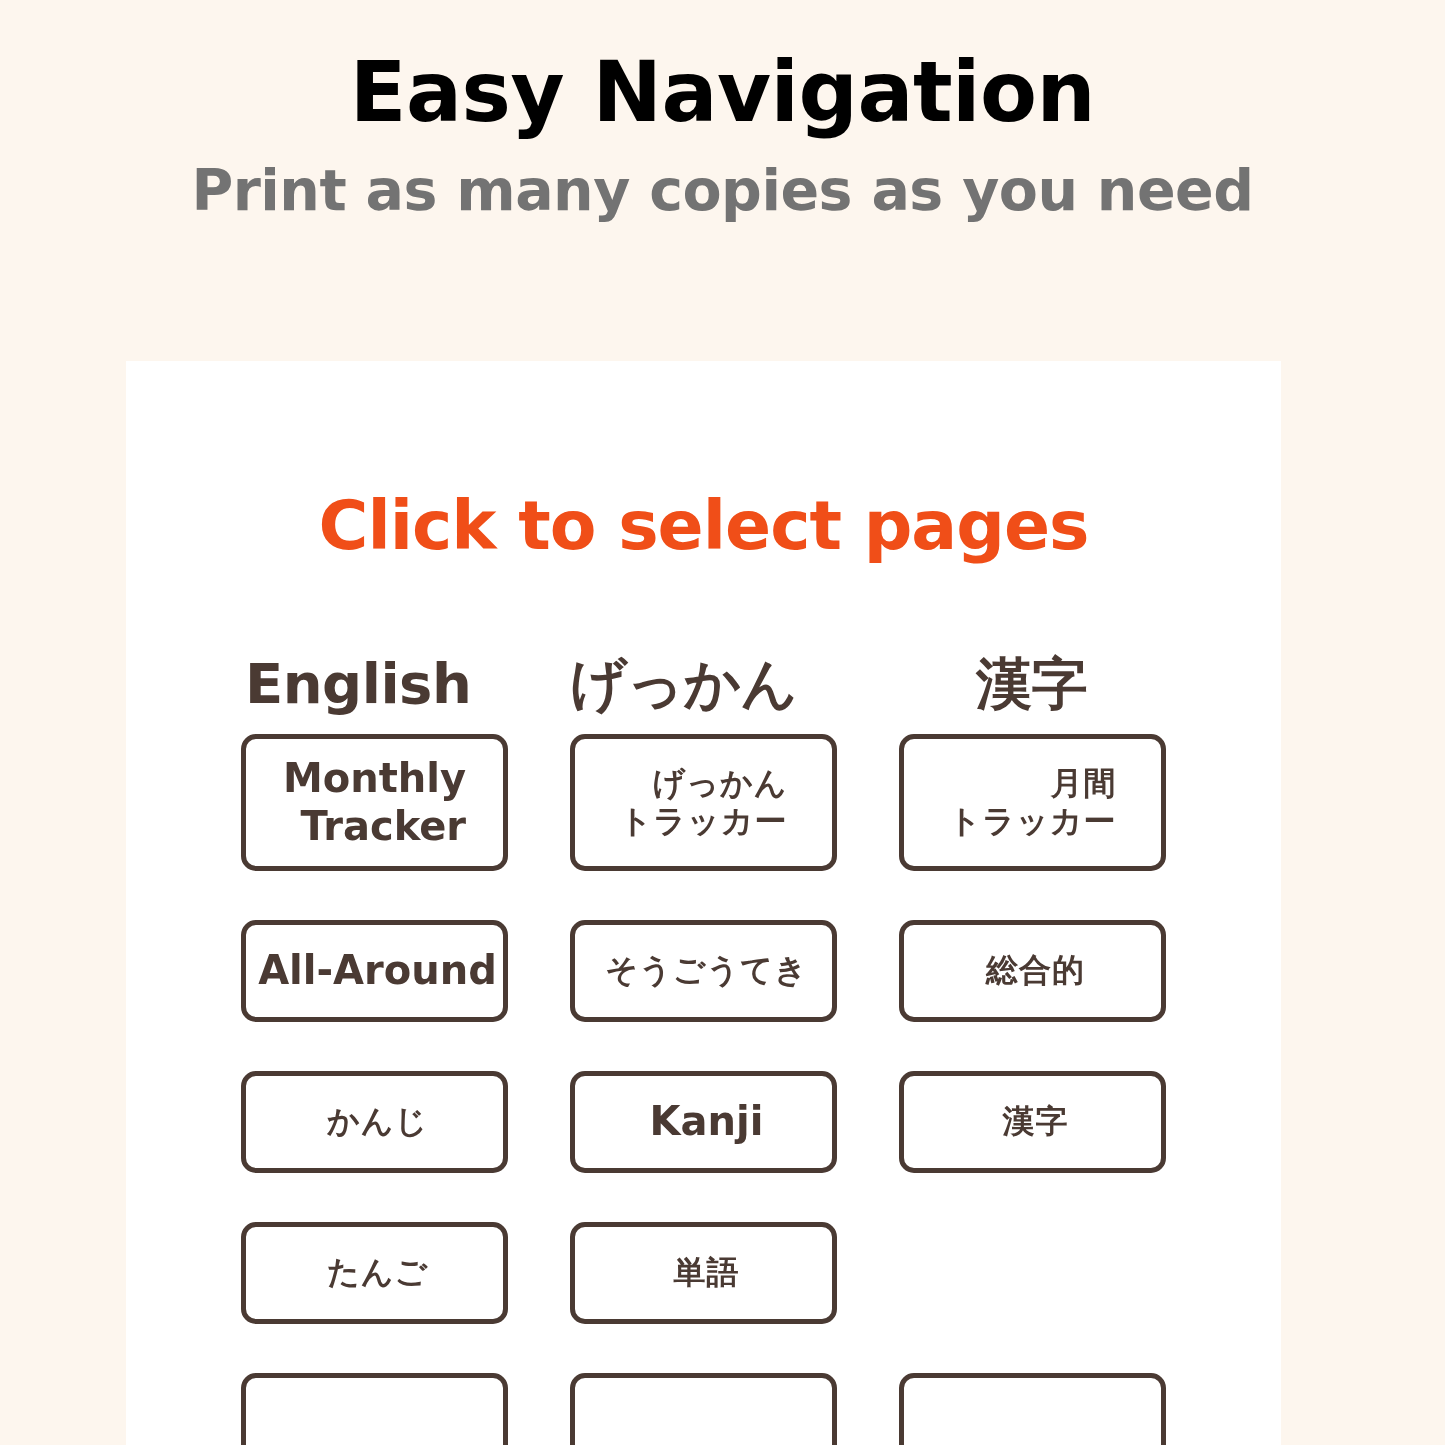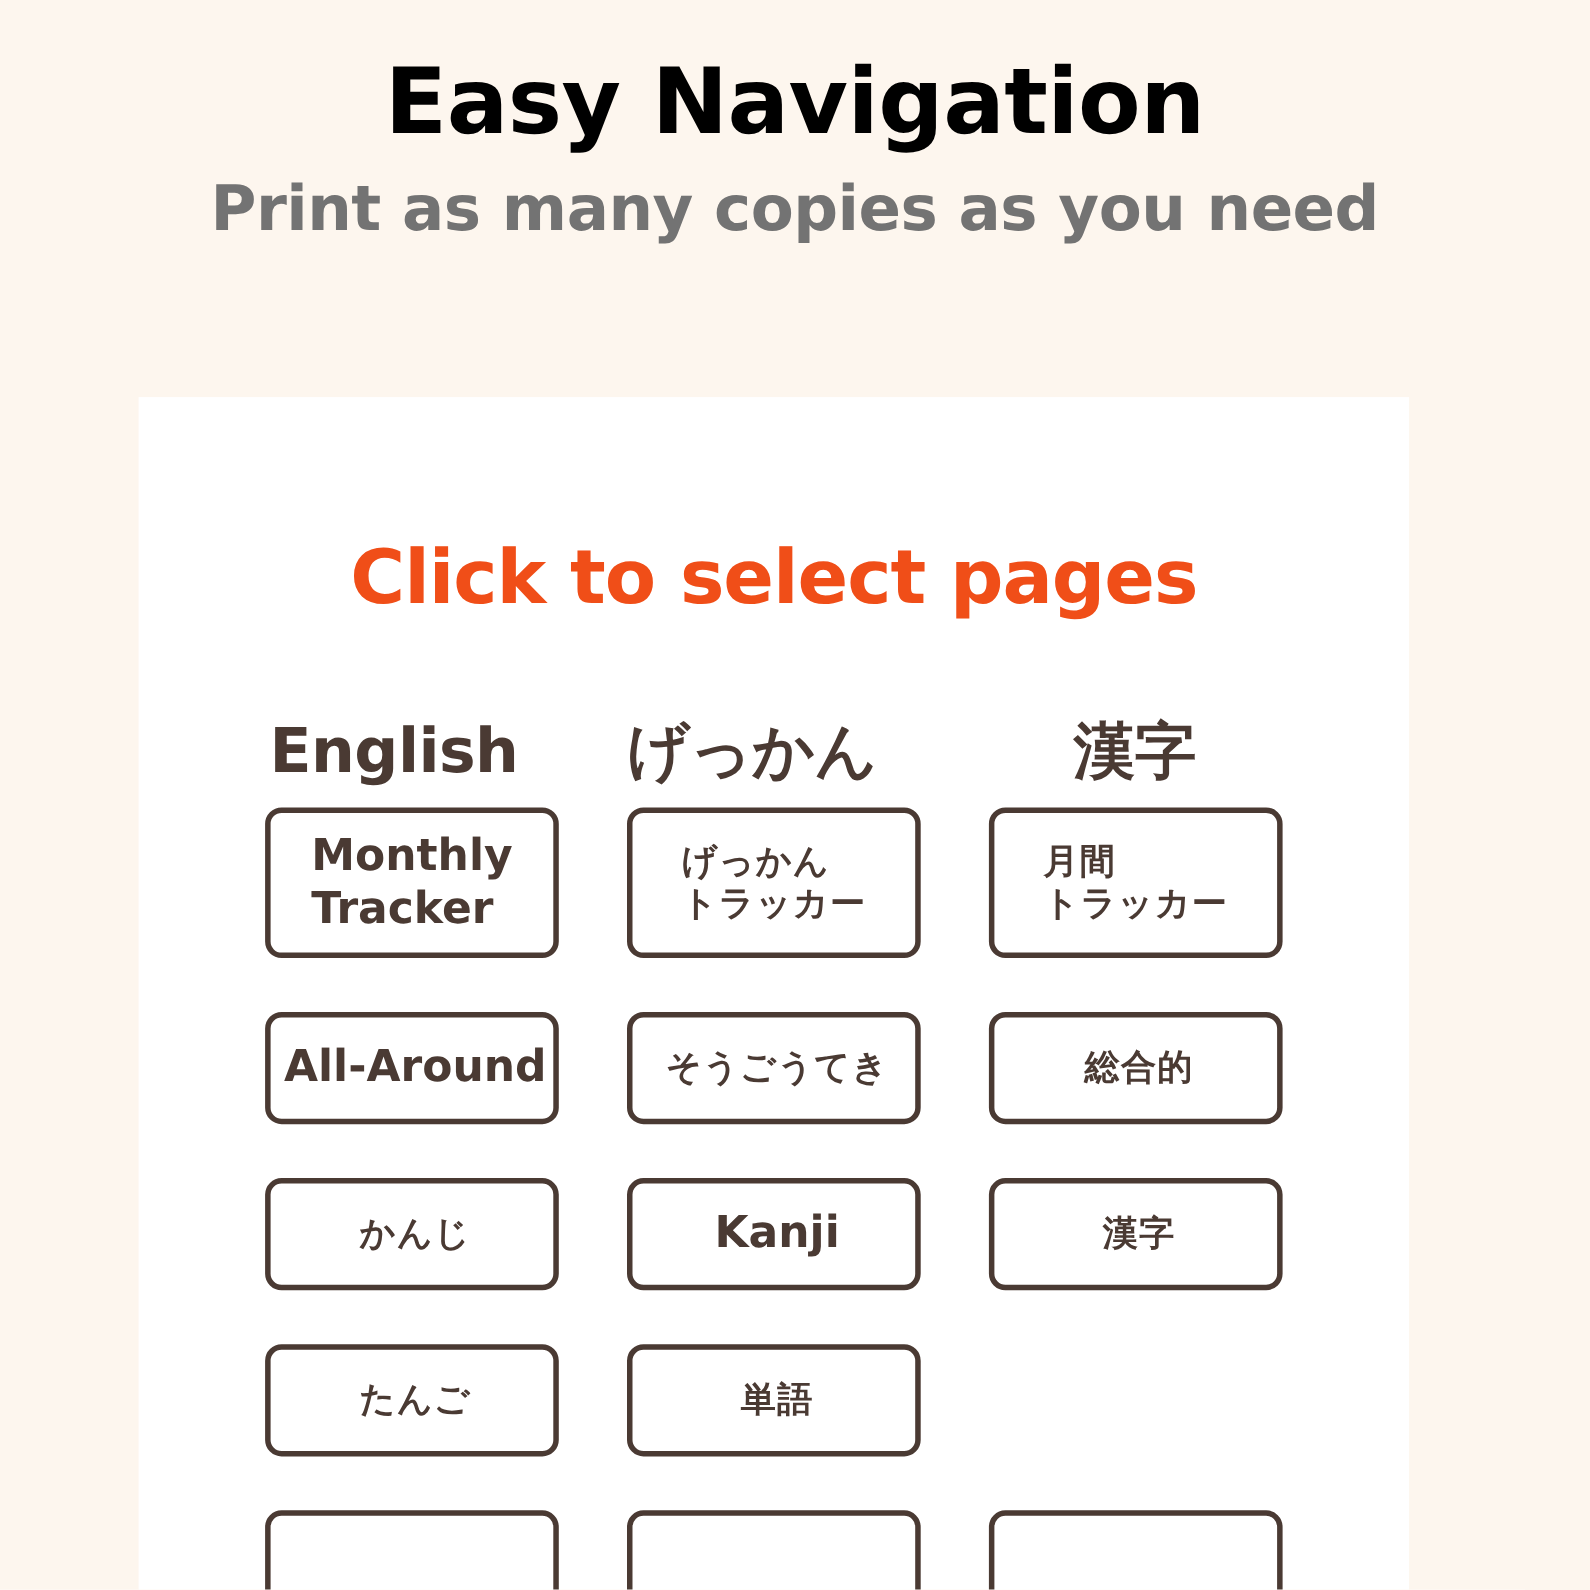--- a/index.html
+++ b/index.html
@@ -117,21 +117,21 @@
 
   .cell {
     width: 267px;
     box-sizing: border-box;
     border: 5px solid #4a3a33;
     border-radius: 15px;
     background: #ffffff;
     display: flex;
     align-items: center;
     justify-content: center;
-    text-align: left;
+    text-align: right;
     padding: 0 6px;
   }
   .cell-label {
     font-size: 40px;
     line-height: 1.18;
     font-weight: bold;
     color: #4a3a33;
     letter-spacing: 0px;
     white-space: pre-line;
     font-family: "DejaVu Sans", "Liberation Sans", sans-serif;

